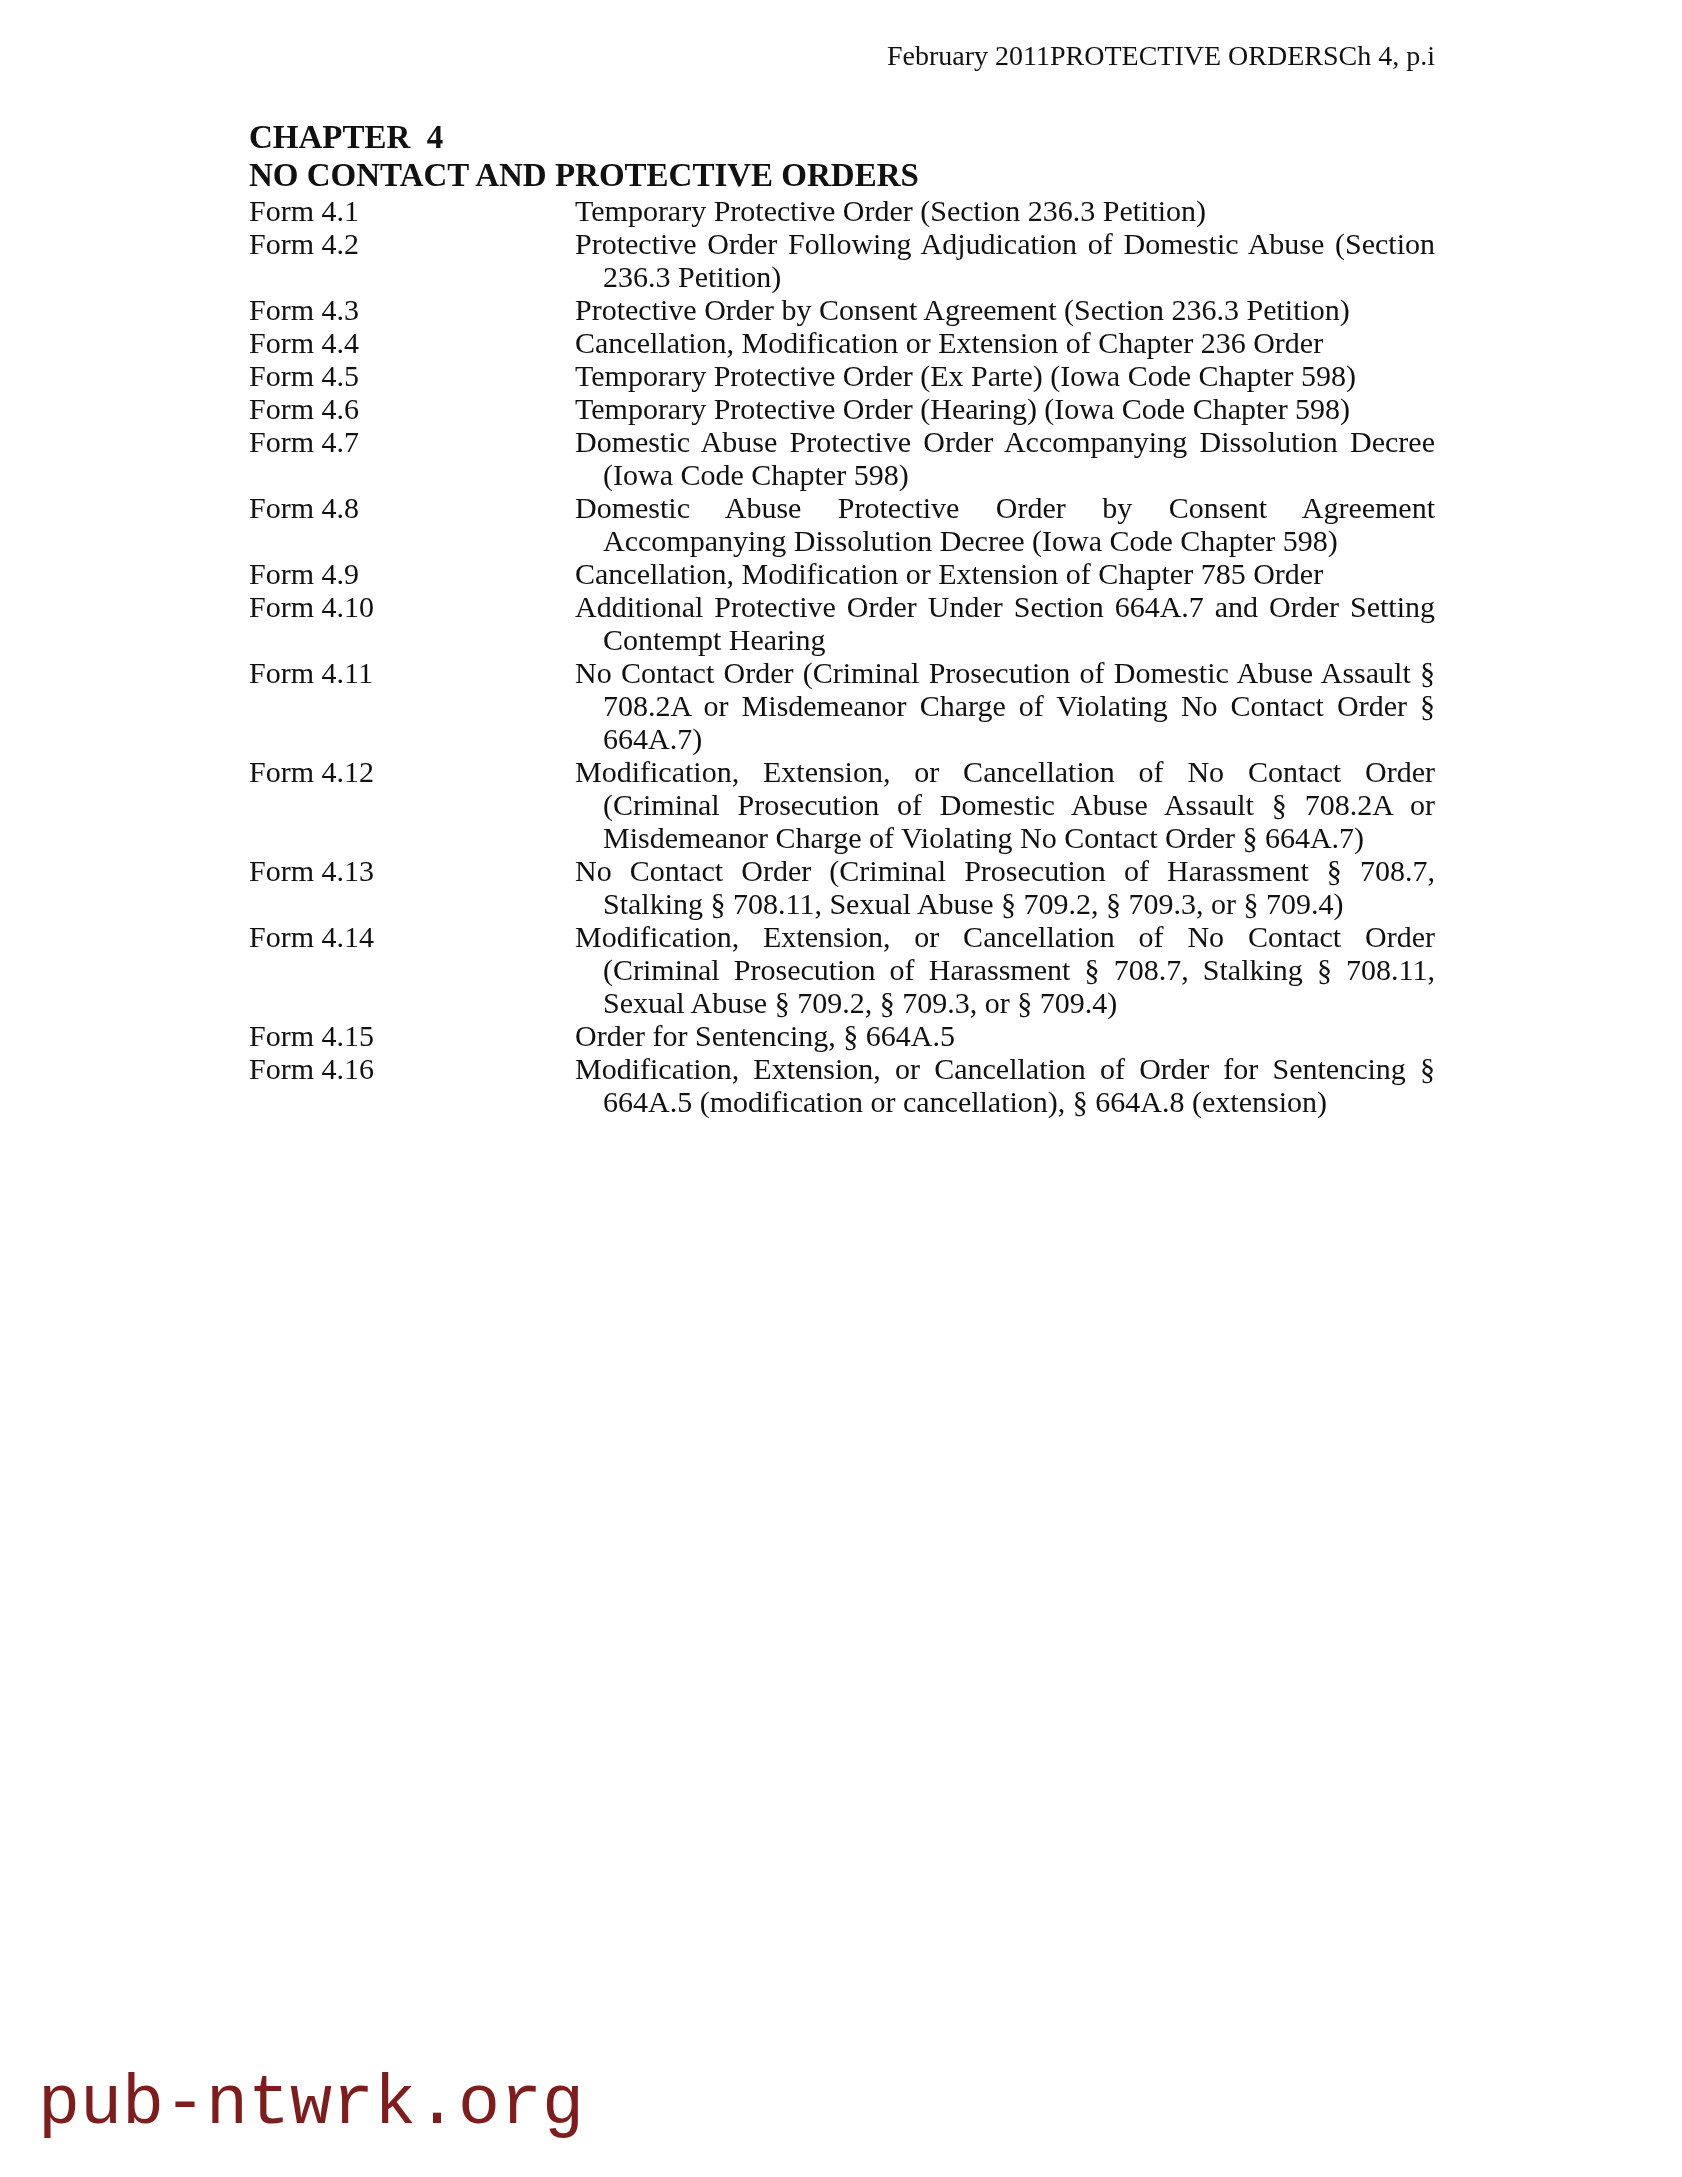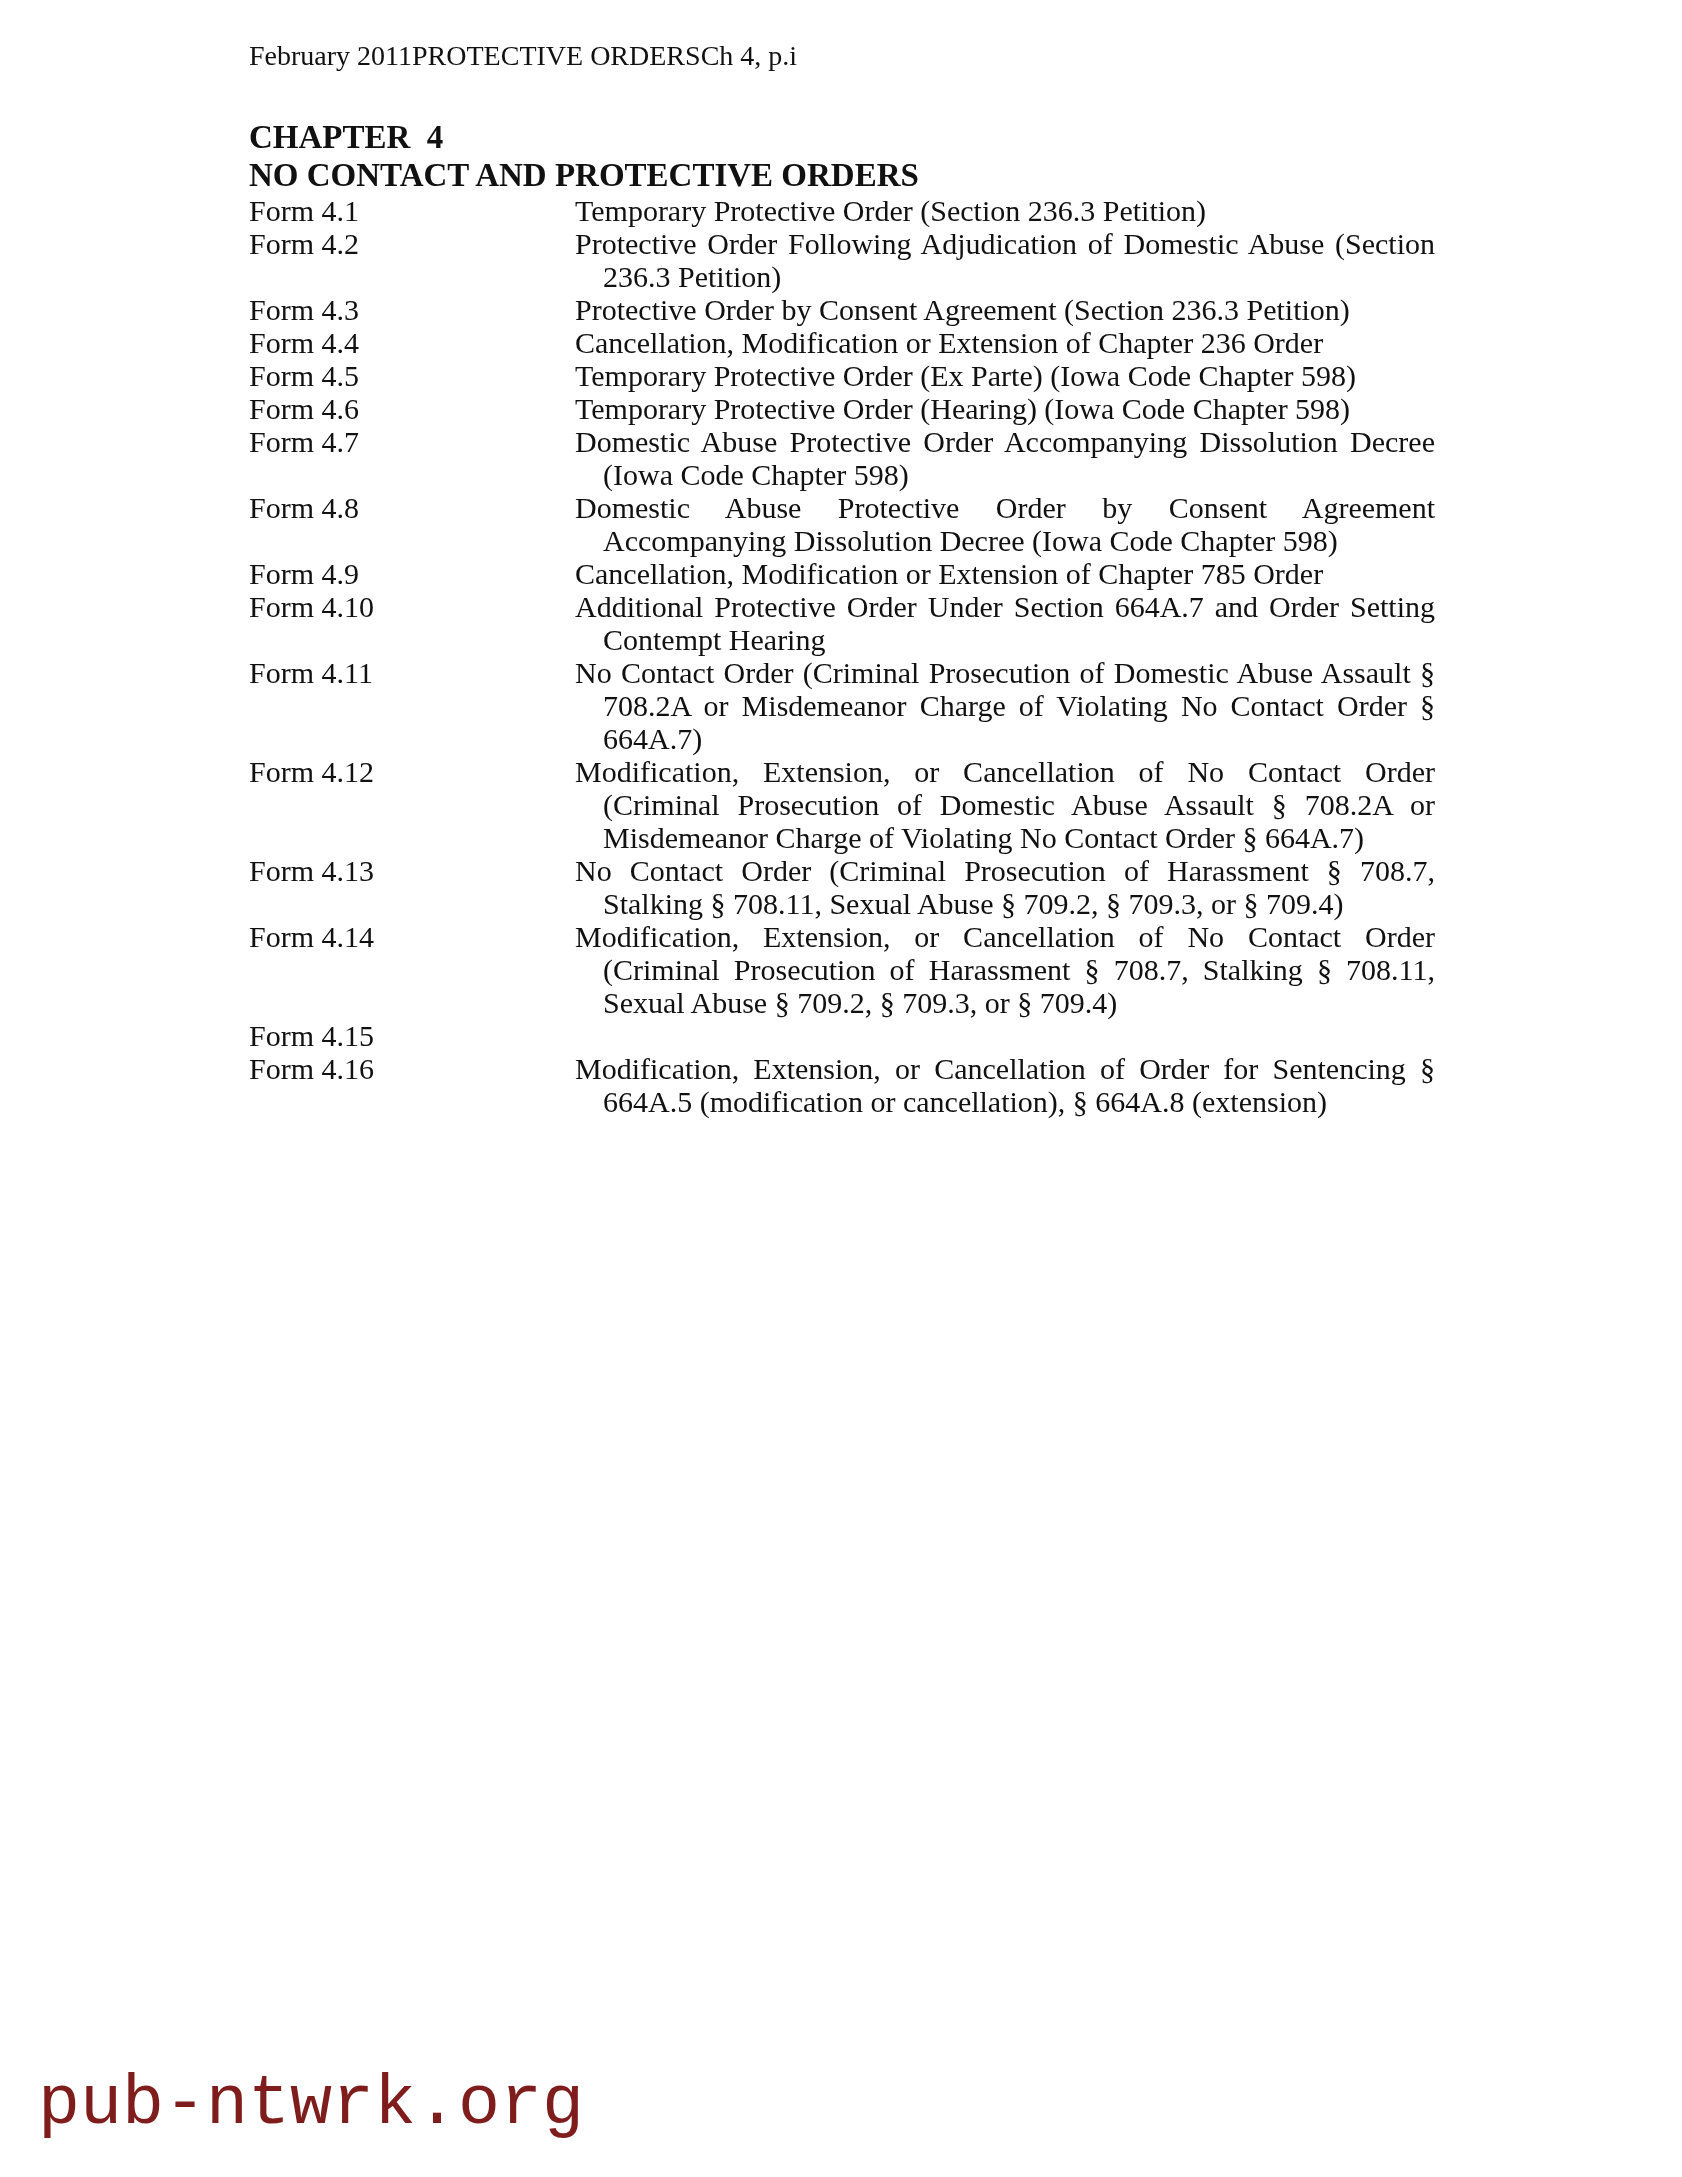--- a/index.html
+++ b/index.html
@@ -14,21 +14,21 @@
     margin: 0 auto;
     background: #ffffff;
     font-family: "Liberation Serif", serif;
     color: #111111;
     box-sizing: border-box;
     padding: 40px 248px 0 249px;
     overflow: hidden;
   }
   .page-header {
     display: flex;
-    justify-content: flex-start;
+    justify-content: flex-end;
     align-items: baseline;
     font-size: 28px;
     line-height: 32px;
   }
   .page-header .hdr-left   { text-align: left; }
   .page-header .hdr-center { text-align: center; }
   .page-header .hdr-right  { text-align: right; }
   .title-block {
     margin-top: 46px;
     text-align: left;
@@ -151,20 +151,21 @@
       <div class="form-desc">No Contact Order (Criminal Prosecution of Harassment § 708.7, Stalking § 708.11, Sexual Abuse § 709.2, § 709.3, or § 709.4)</div>
     </div>
 
     <div class="form-row">
       <div class="form-label">Form 4.14</div>
       <div class="form-desc">Modification, Extension, or Cancellation of No Contact Order (Criminal Prosecution of Harassment § 708.7, Stalking § 708.11, Sexual Abuse § 709.2, § 709.3, or § 709.4)</div>
     </div>
 
     <div class="form-row">
       <div class="form-label">Form 4.15</div>
+      <div class="form-desc">Order for Sentencing, § 664A.5</div>
     </div>
 
     <div class="form-row">
       <div class="form-label">Form 4.16</div>
       <div class="form-desc">Modification, Extension, or Cancellation of Order for Sentencing § 664A.5 (modification or cancellation), § 664A.8 (extension)</div>
     </div>
   </div>
 
   <div class="watermark">pub-ntwrk.org</div>
 

